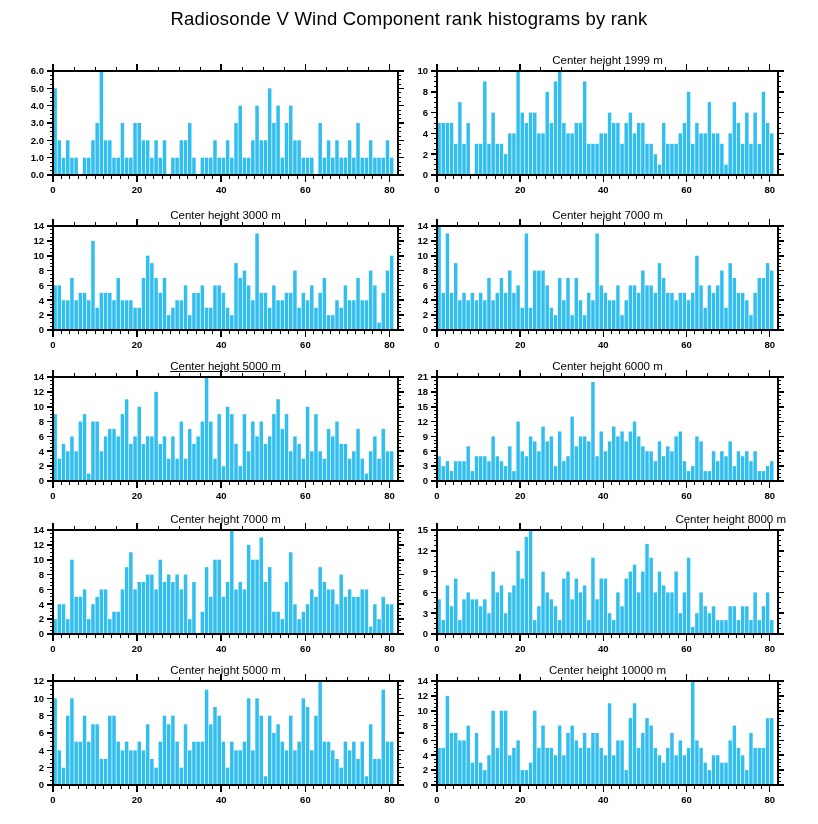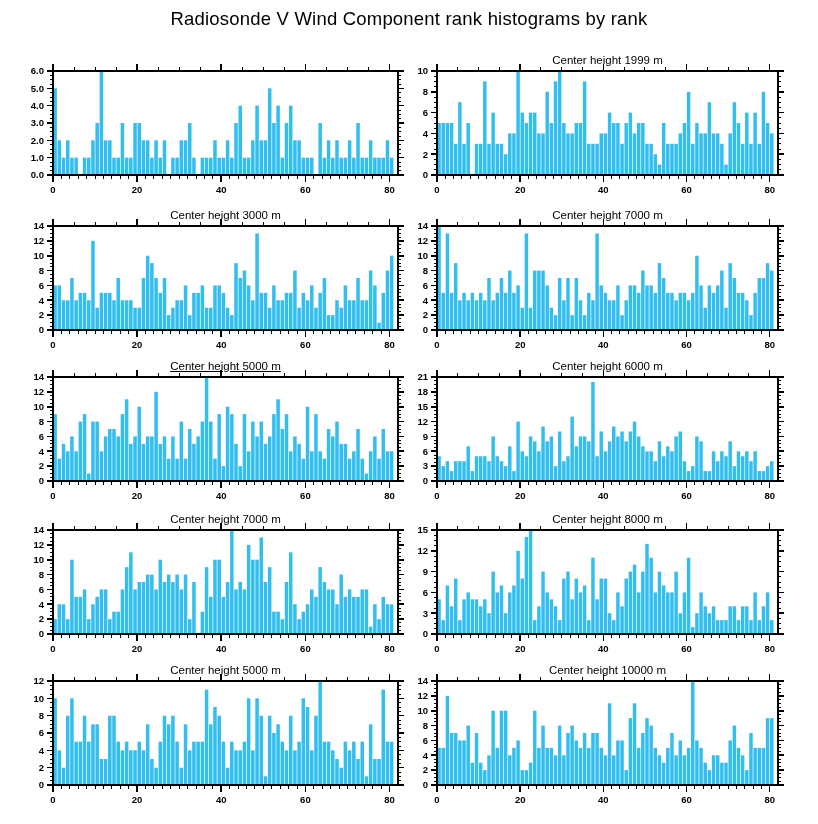--- a/index.html
+++ b/index.html
@@ -1603,21 +1603,21 @@
       <line x1="391" y1="31.14285714285714" x2="394" y2="31.14285714285714" stroke="#000000" stroke-width="1" shape-rendering="crispEdges"></line>
       <line x1="46" y1="27.42857142857143" x2="43" y2="27.42857142857143" stroke="#000000" stroke-width="1" shape-rendering="crispEdges"></line>
       <line x1="391" y1="27.42857142857143" x2="394" y2="27.42857142857143" stroke="#000000" stroke-width="1" shape-rendering="crispEdges"></line>
       <line x1="46" y1="23.714285714285708" x2="43" y2="23.714285714285708" stroke="#000000" stroke-width="1" shape-rendering="crispEdges"></line>
       <line x1="391" y1="23.714285714285708" x2="394" y2="23.714285714285708" stroke="#000000" stroke-width="1" shape-rendering="crispEdges"></line>
       <line x1="46" y1="20" x2="43" y2="20" stroke="#000000" stroke-width="1" shape-rendering="crispEdges"></line>
       <line x1="391" y1="20" x2="394" y2="20" stroke="#000000" stroke-width="1" shape-rendering="crispEdges"></line>
     </svg>
 </div>
 <div class="subplot" style="left: 391px; top: 510px; width: 403px; height: 154px;">
-  <div class="cap" style="left: 46px; width: 341px;">Center height 8000 m</div>
+  <div class="cap" style="left: 54px; width: 341px; text-align: right;">Center height 8000 m</div>
   <svg width="403" height="154" viewBox="0 0 403 154">
       <rect x="46.35" y="89.33" width="3.46" height="34.67" fill="#32beef"></rect>
       <rect x="50.51" y="110.13" width="3.46" height="13.87" fill="#32beef"></rect>
       <rect x="54.67" y="75.47" width="3.46" height="48.53" fill="#32beef"></rect>
       <rect x="58.83" y="96.27" width="3.46" height="27.73" fill="#32beef"></rect>
       <rect x="62.98" y="68.53" width="3.46" height="55.47" fill="#32beef"></rect>
       <rect x="67.14" y="110.13" width="3.46" height="13.87" fill="#32beef"></rect>
       <rect x="71.30" y="89.33" width="3.46" height="34.67" fill="#32beef"></rect>
       <rect x="75.46" y="82.40" width="3.46" height="41.60" fill="#32beef"></rect>
       <rect x="79.62" y="89.33" width="3.46" height="34.67" fill="#32beef"></rect>

